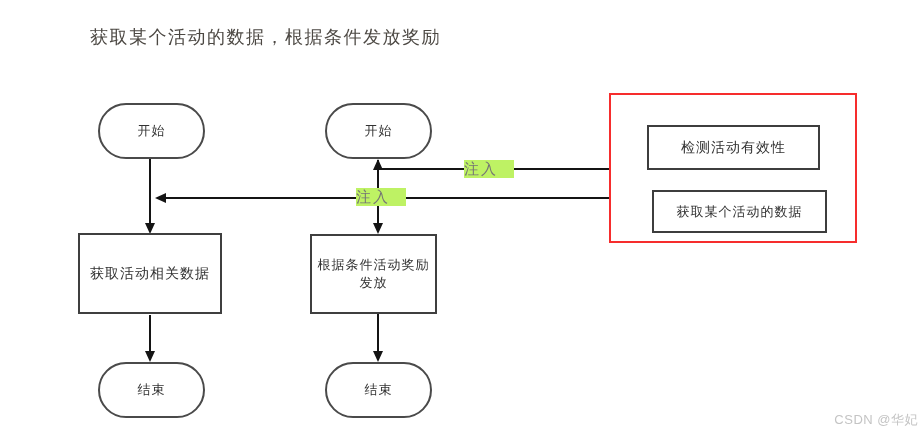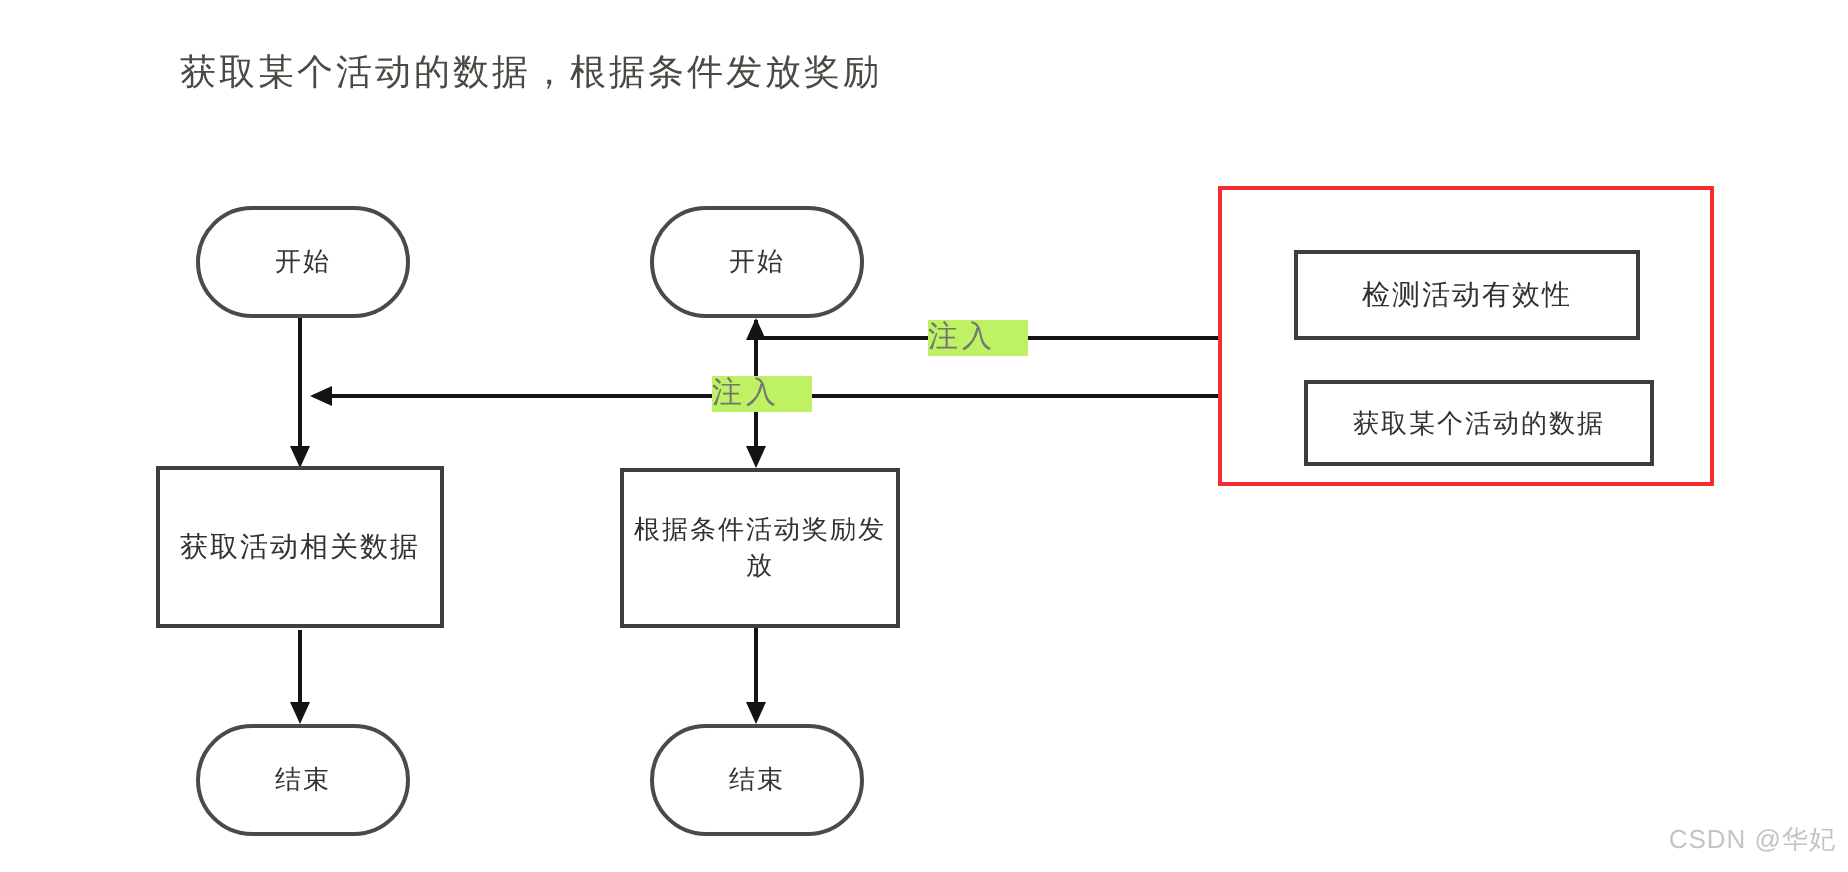--- a/index.html
+++ b/index.html
@@ -45,21 +45,21 @@
   .pill {
     width: 107px; height: 56px;
     border: 2px solid #4a4a4a;
     border-radius: 28px;
     justify-content: center;
   }
   .rect {
     border: 2px solid #3f3f3f;
   }
   .rect-left   { left: 78px;  top: 233px; width: 144px; height: 81px; font-size: 14px; }
-  .rect-mid    { left: 310px; top: 234px; width: 140px; height: 80px; align-items: center; }
+  .rect-mid    { left: 310px; top: 234px; width: 127px; height: 80px; align-items: center; }
   .pill-start-left { left: 98px;  top: 103px; }
   .pill-start-mid  { left: 325px; top: 103px; }
   .pill-end-left   { left: 98px;  top: 362px; }
   .pill-end-mid    { left: 325px; top: 362px; }
   .highlight-box {
     position: absolute;
     left: 609px; top: 93px;
     width: 248px; height: 150px;
     box-sizing: border-box;
     border: 2px solid #f62d2d;

